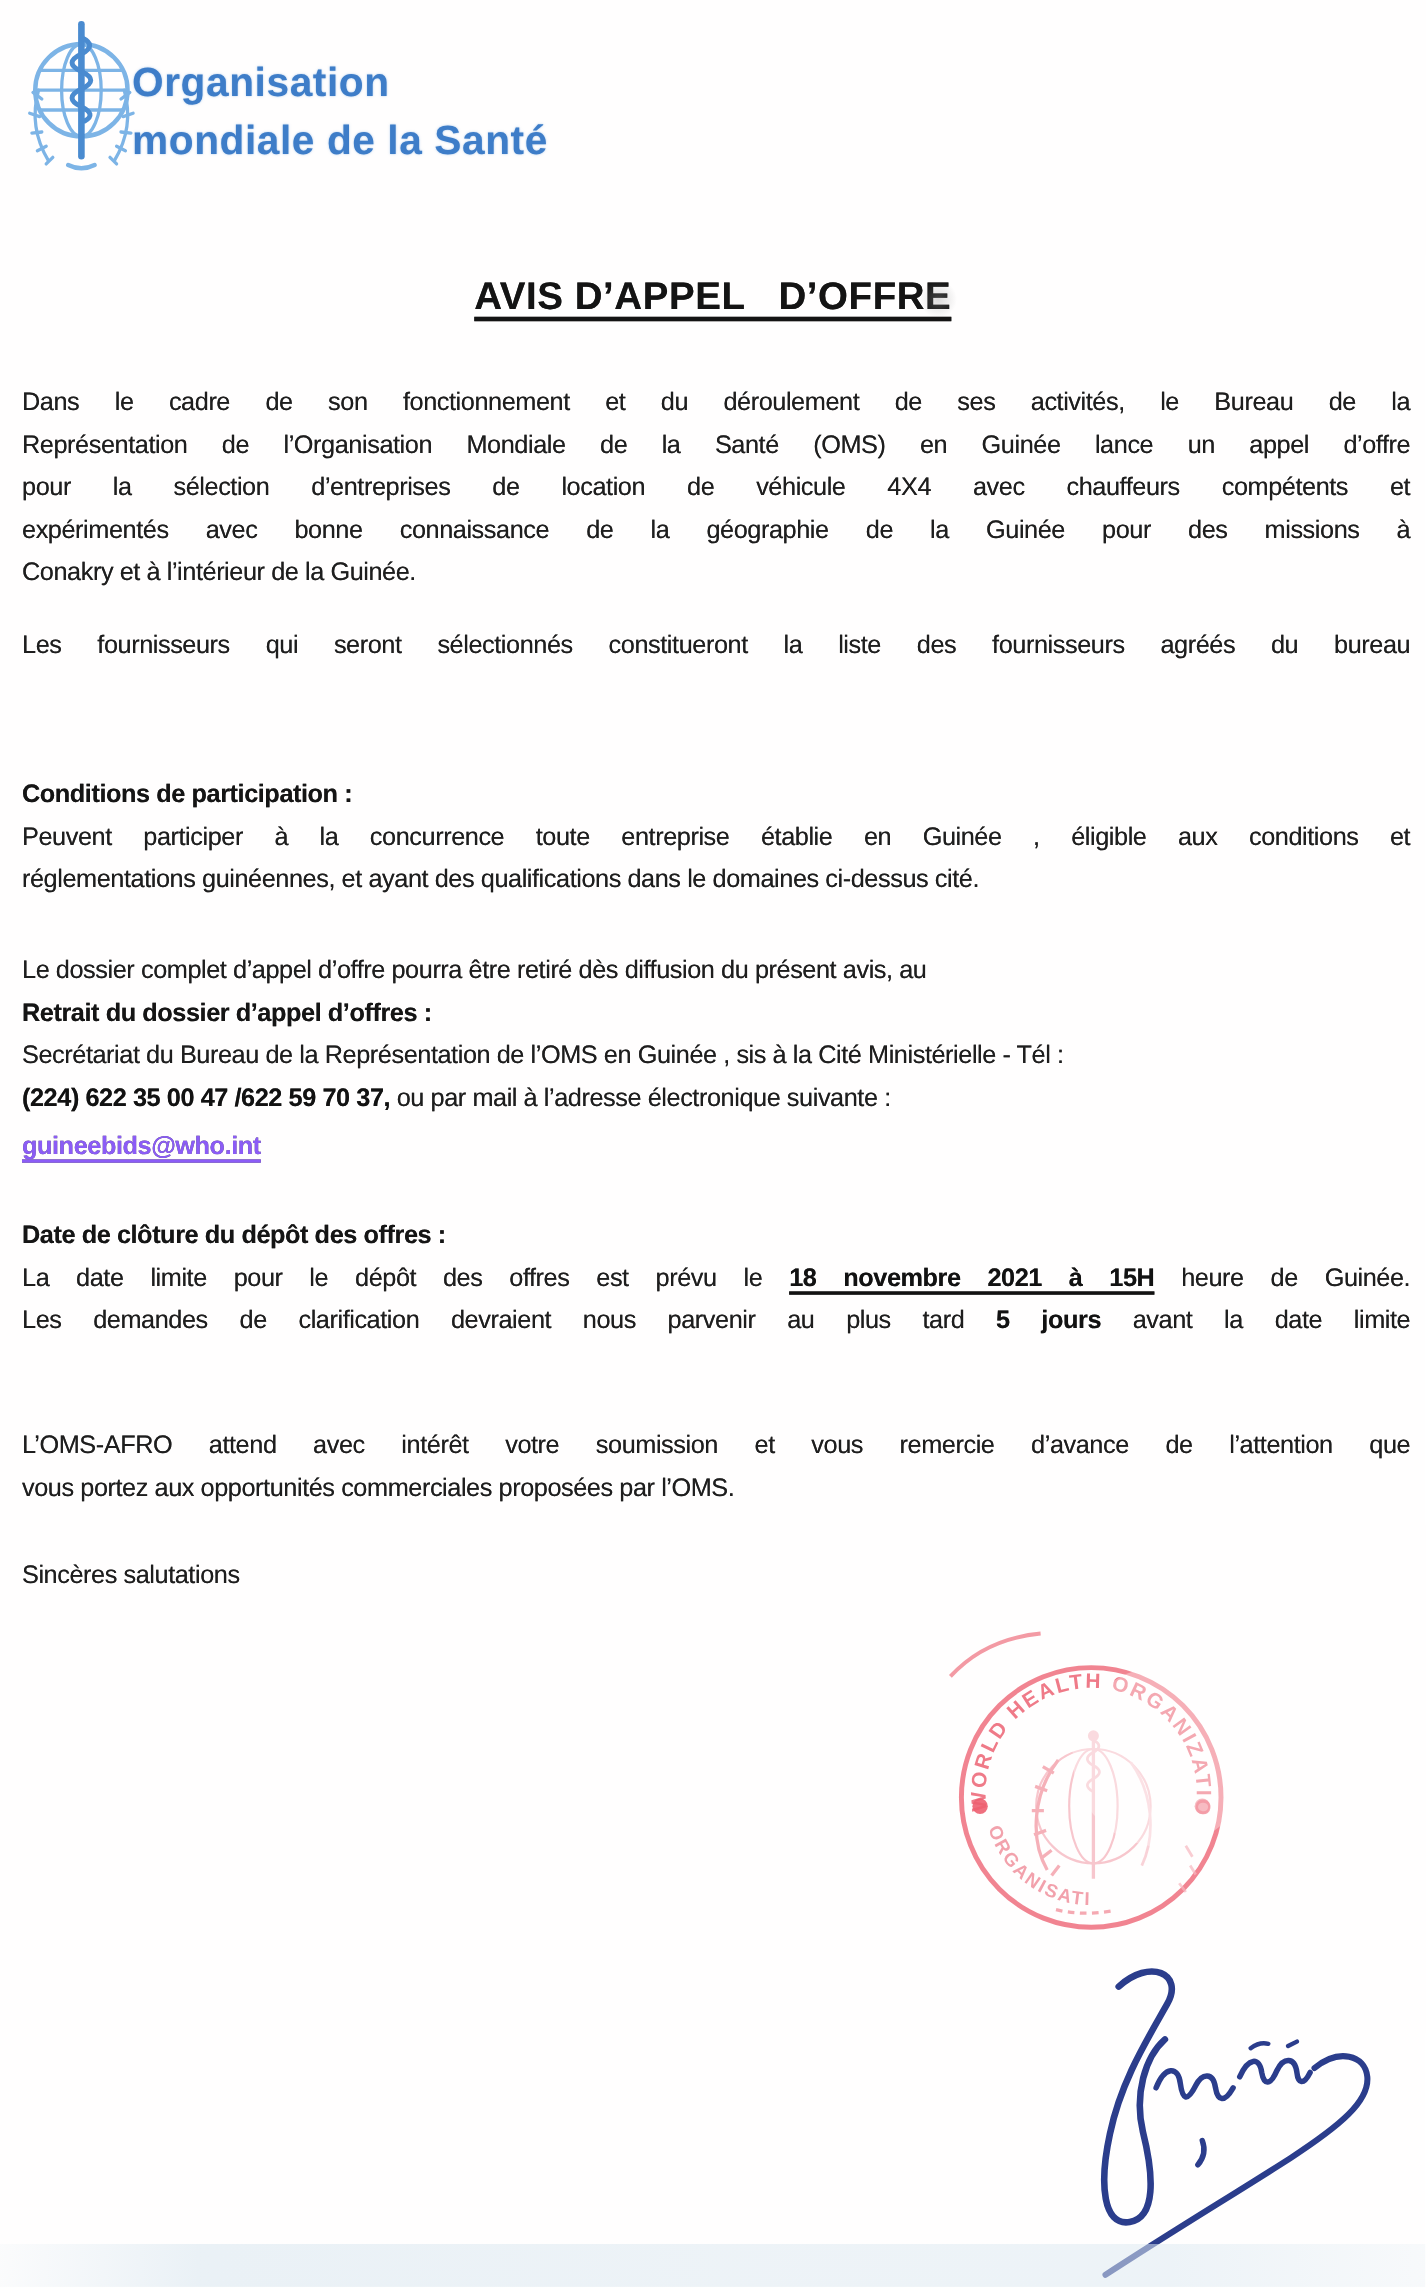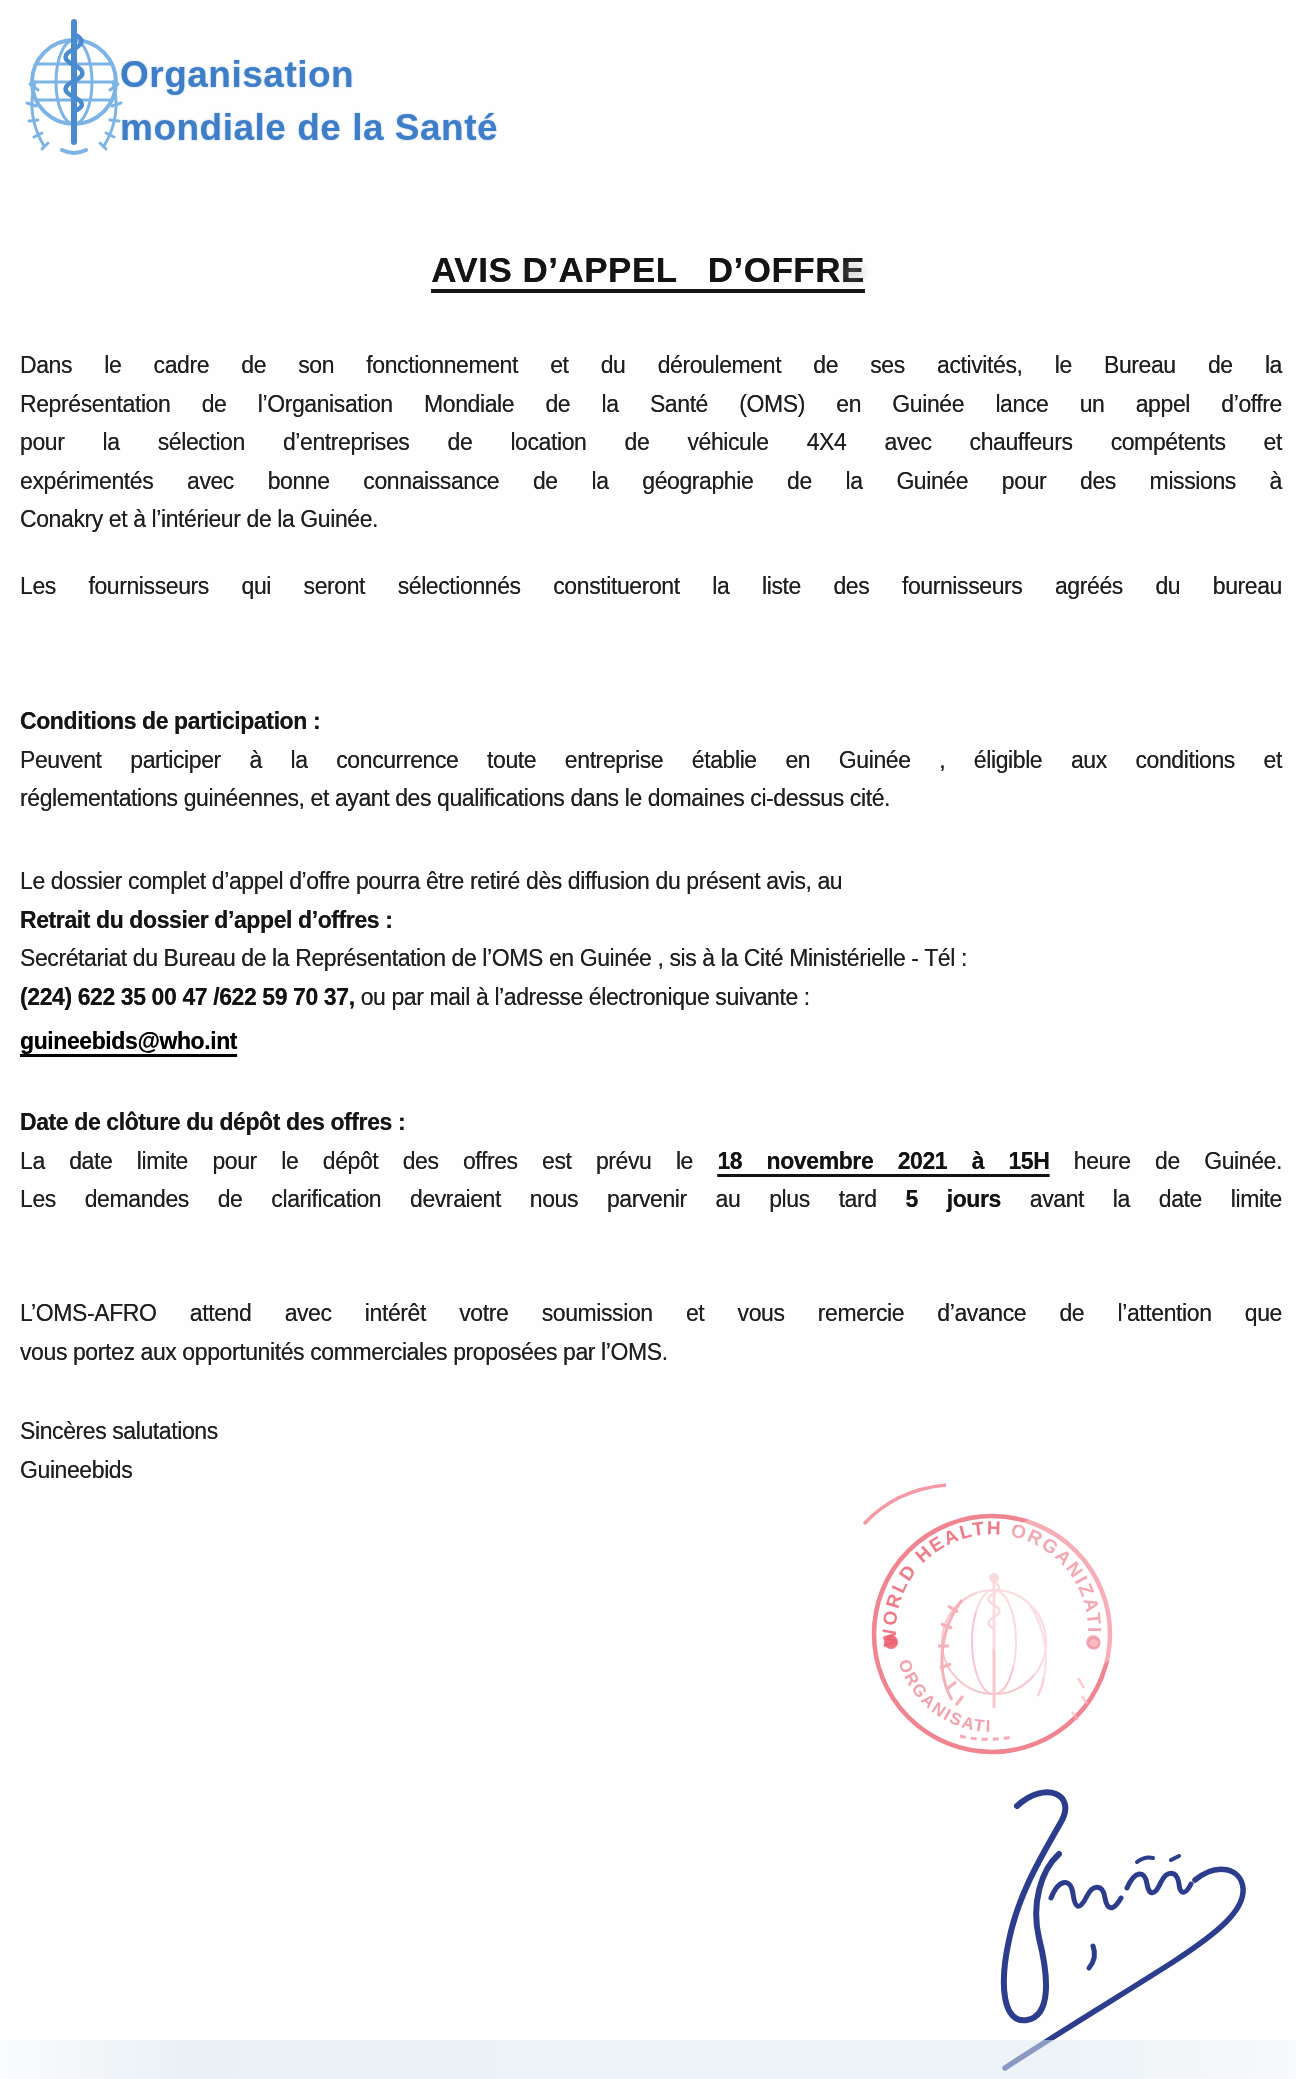--- a/index.html
+++ b/index.html
@@ -45,21 +45,21 @@
     font-size:23px; line-height:38.6px; letter-spacing:-.4px;
     color:#1e1e1e;
     text-shadow:0 0 .6px rgba(25,25,25,.75);
   }
   .ln { display:block; }
   .j  { white-space:nowrap; text-align:justify; text-align-last:justify; }
   .hd { font-weight:bold; color:#151515; }
   b   { color:#121212; }
   .u  { text-decoration:underline; text-decoration-thickness:3px; text-underline-offset:5px; }
   .email-link {
-    font-weight:bold; color:#000000;
+    font-weight:bold; color:#8b5cf6;
     text-decoration:underline; text-decoration-thickness:3px; text-underline-offset:5px;
     display:inline-block; margin-top:6px;
   }
 
   
   .stamp { position:absolute; left:842px; top:1482px; }
   .signature { position:absolute; left:945px; top:1770px; }
 
   
   .scan-strip {
@@ -134,21 +134,20 @@
     <span class="ln j"><span>Les demandes de clarification devraient nous parvenir au plus tard </span><b>5 jours</b><span> avant la date limite</span></span>
   </div>
 
   <div class="block" style="top:1294px">
     <span class="ln j">L’OMS-AFRO attend avec intérêt votre soumission et vous remercie d’avance de l’attention que</span>
     <span class="ln">vous portez aux opportunités commerciales proposées par l’OMS.</span>
   </div>
 
   <div class="block" style="top:1412px">
     <span class="ln">Sincères salutations</span>
-    <span class="ln">Guineebids</span>
   </div>
 
   <svg class="stamp" width="300" height="300" viewBox="0 0 300 300">
     <defs>
       <path id="arcTop" d="M 56 168 A 96 96 0 1 1 244 168" fill="none"></path>
       <path id="arcBL" d="M 56 178 A 97 97 0 0 0 148 250" fill="none"></path>
     </defs>
     <path d="M22 42 C 44 18 72 6 104 3" fill="none" stroke="#ee6f7e" stroke-width="3.5" opacity=".7"></path>
     <circle cx="150" cy="152" r="118" fill="none" stroke="#ee6f7e" stroke-width="4.5" opacity=".85"></circle>
     <g fill="none" stroke="#f3a2ad" opacity=".6">

